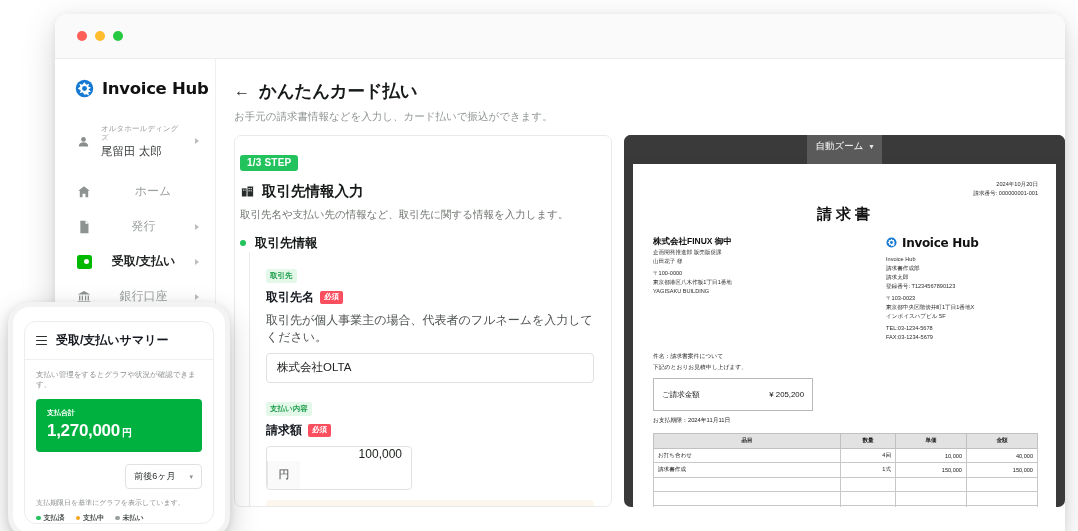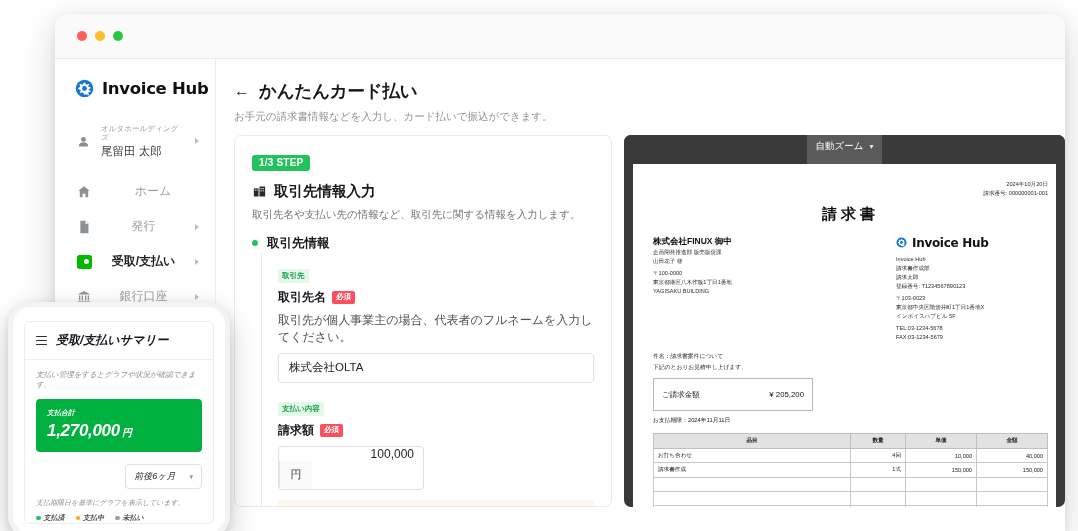--- a/index.html
+++ b/index.html
@@ -53,21 +53,21 @@
   .main{flex:1;min-width:0;padding:20px 0 0 18px;background:#fff;}
   .page-head{display:flex;align-items:center;gap:9px;}
   .back{font-size:16px;color:#2a2f2c;line-height:1;}
   .page-title{font-size:17.5px;font-weight:bold;color:#151917;letter-spacing:-.2px;}
   .page-sub{font-size:10.5px;color:#8e9491;margin-top:7px;}
 
   .panes{display:flex;gap:12px;margin-top:11px;}
 
   
   .form-card{width:378px;flex:0 0 378px;border:1px solid #e9ebea;border-radius:7px;
-    background:#fff;padding:16px 17px 0 17px;box-sizing:border-box;height:372px;overflow:hidden;}
+    background:#fff;padding:16px 17px 0 5px;box-sizing:border-box;height:372px;overflow:hidden;}
   .step{display:inline-block;background:#22c25c;color:#fff;font-size:10px;font-weight:bold;
     padding:2.5px 7px;border-radius:3px;letter-spacing:.2px;}
   .sec-title{display:flex;align-items:center;gap:7px;margin-top:11px;}
   .sec-title .bld{width:15px;height:15px;fill:#272c29;}
   .sec-title .t{font-size:14.5px;font-weight:bold;color:#151917;}
   .sec-desc{font-size:10.5px;color:#6f756f;margin-top:7px;}
 
   .group{display:flex;align-items:center;gap:9px;margin-top:13px;}
   .bullet{width:6px;height:6px;border-radius:50%;background:#22c25c;flex:0 0 6px;}
   .group-t{font-size:12.5px;font-weight:bold;color:#151917;}
@@ -95,21 +95,21 @@
   .notice-b{font-size:10px;color:#4b514e;line-height:1.55;margin-top:2px;}
 
   
   .preview{flex:1;min-width:0;border-radius:7px;overflow:hidden;background:#393939;height:372px;
     display:flex;flex-direction:column;}
   .pdf-bar{height:22px;background:#3a3a3a;display:flex;align-items:center;justify-content:center;}
   .zoom-sel{background:#5a5a5a;color:#fff;font-size:9.5px;padding:21px 9px;border-radius:2px;
     display:flex;align-items:center;gap:6px;}
   .chev{font-size:8px;opacity:.85;}
   .pdf-wrap{flex:1;padding:7px 9px 0 9px;overflow:hidden;}
-  .page{background:#fff;height:100%;padding:16px 8px 0 20px;box-sizing:border-box;
+  .page{background:#fff;height:100%;padding:16px 18px 0 20px;box-sizing:border-box;
     font-size:6px;color:#1b1b1b;font-family:"Liberation Sans","DejaVu Sans",sans-serif;}
 
   .inv-meta{text-align:right;font-size:5.6px;line-height:1.6;color:#2a2a2a;}
   .inv-h1{text-align:center;font-size:15px;font-weight:bold;letter-spacing:4px;margin:7px 0 12px;color:#111;}
   .inv-cols{display:flex;gap:10px;}
   .inv-L{flex:1;min-width:0;}
   .inv-R{width:152px;flex:0 0 152px;}
   .to-name{font-size:8.5px;font-weight:bold;color:#111;}
   .sm{font-size:5.6px;line-height:1.62;color:#2d2d2d;}
   .sm.g{margin-top:3px;}
@@ -128,21 +128,21 @@
   .tbl td{border:1px solid #c8c8c8;font-size:5.6px;padding:2.6px 4px;color:#1b1b1b;height:8px;}
   .tbl td.r,.tbl th.r{text-align:right;}
   .tbl td.nb{border-left:none;border-bottom:none;border-top:none;}
   .c-qty{width:46px;} .c-pr{width:62px;} .c-am{width:62px;}
 
   
   .phone{position:absolute;left:8px;top:302px;width:222px;height:236px;
     background:#fff;border-radius:22px;border:5px solid #f2f3f2;box-sizing:border-box;
     box-shadow:0 12px 30px rgba(0,0,0,.20),0 2px 8px rgba(0,0,0,.10);overflow:hidden;}
   .ph-inner{padding:14px 11px 0 11px;}
-  .ph-card{border:1px solid #ededed;border-radius:6px;background:#fff;overflow:hidden;font-style:italic;}
+  .ph-card{border:1px solid #ededed;border-radius:12px;background:#fff;overflow:hidden;}
   .ph-head{display:flex;align-items:center;gap:9px;padding:10px 11px;border-bottom:1px solid #f0f0f0;}
   .burger{width:11px;height:9px;flex:0 0 11px;display:flex;flex-direction:column;justify-content:space-between;}
   .burger i{display:block;height:1.3px;background:#2b302d;border-radius:1px;}
   .ph-title{font-size:12px;font-weight:bold;color:#15191f;}
   .ph-body{padding:10px 11px 0 11px;}
   .ph-desc{font-size:7.5px;color:#8b918e;}
   .ph-green{margin-top:9px;background:#00b140;border-radius:4px;padding:9px 11px 11px;}
   .ph-green .lb{font-size:7px;color:#fff;font-weight:bold;}
   .ph-green .vl{font-size:17px;font-weight:bold;color:#fff;margin-top:3px;letter-spacing:-.3px;}
   .ph-green .vl .yen{font-size:10px;font-weight:bold;margin-left:2px;}

